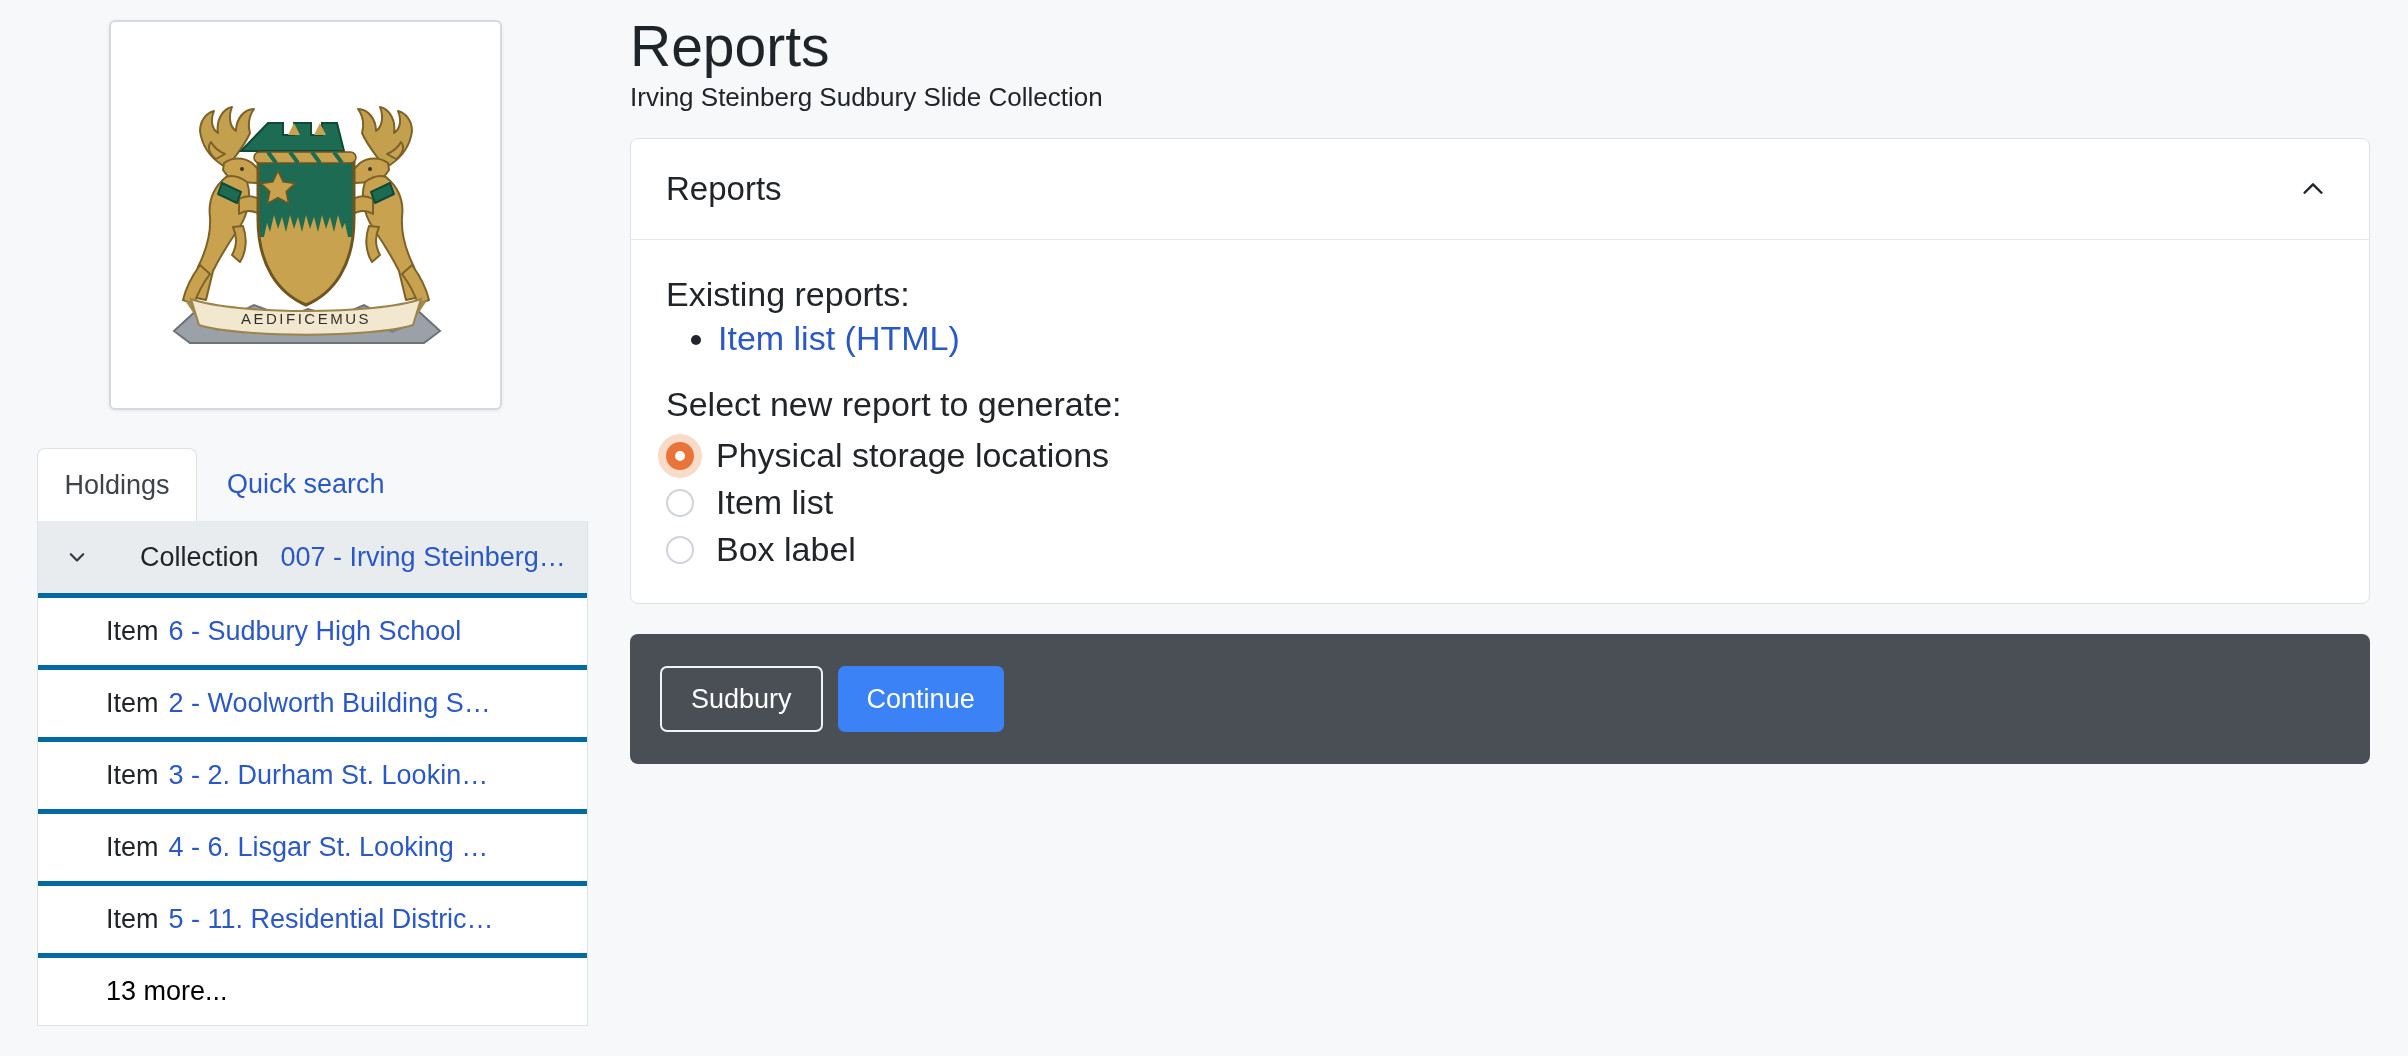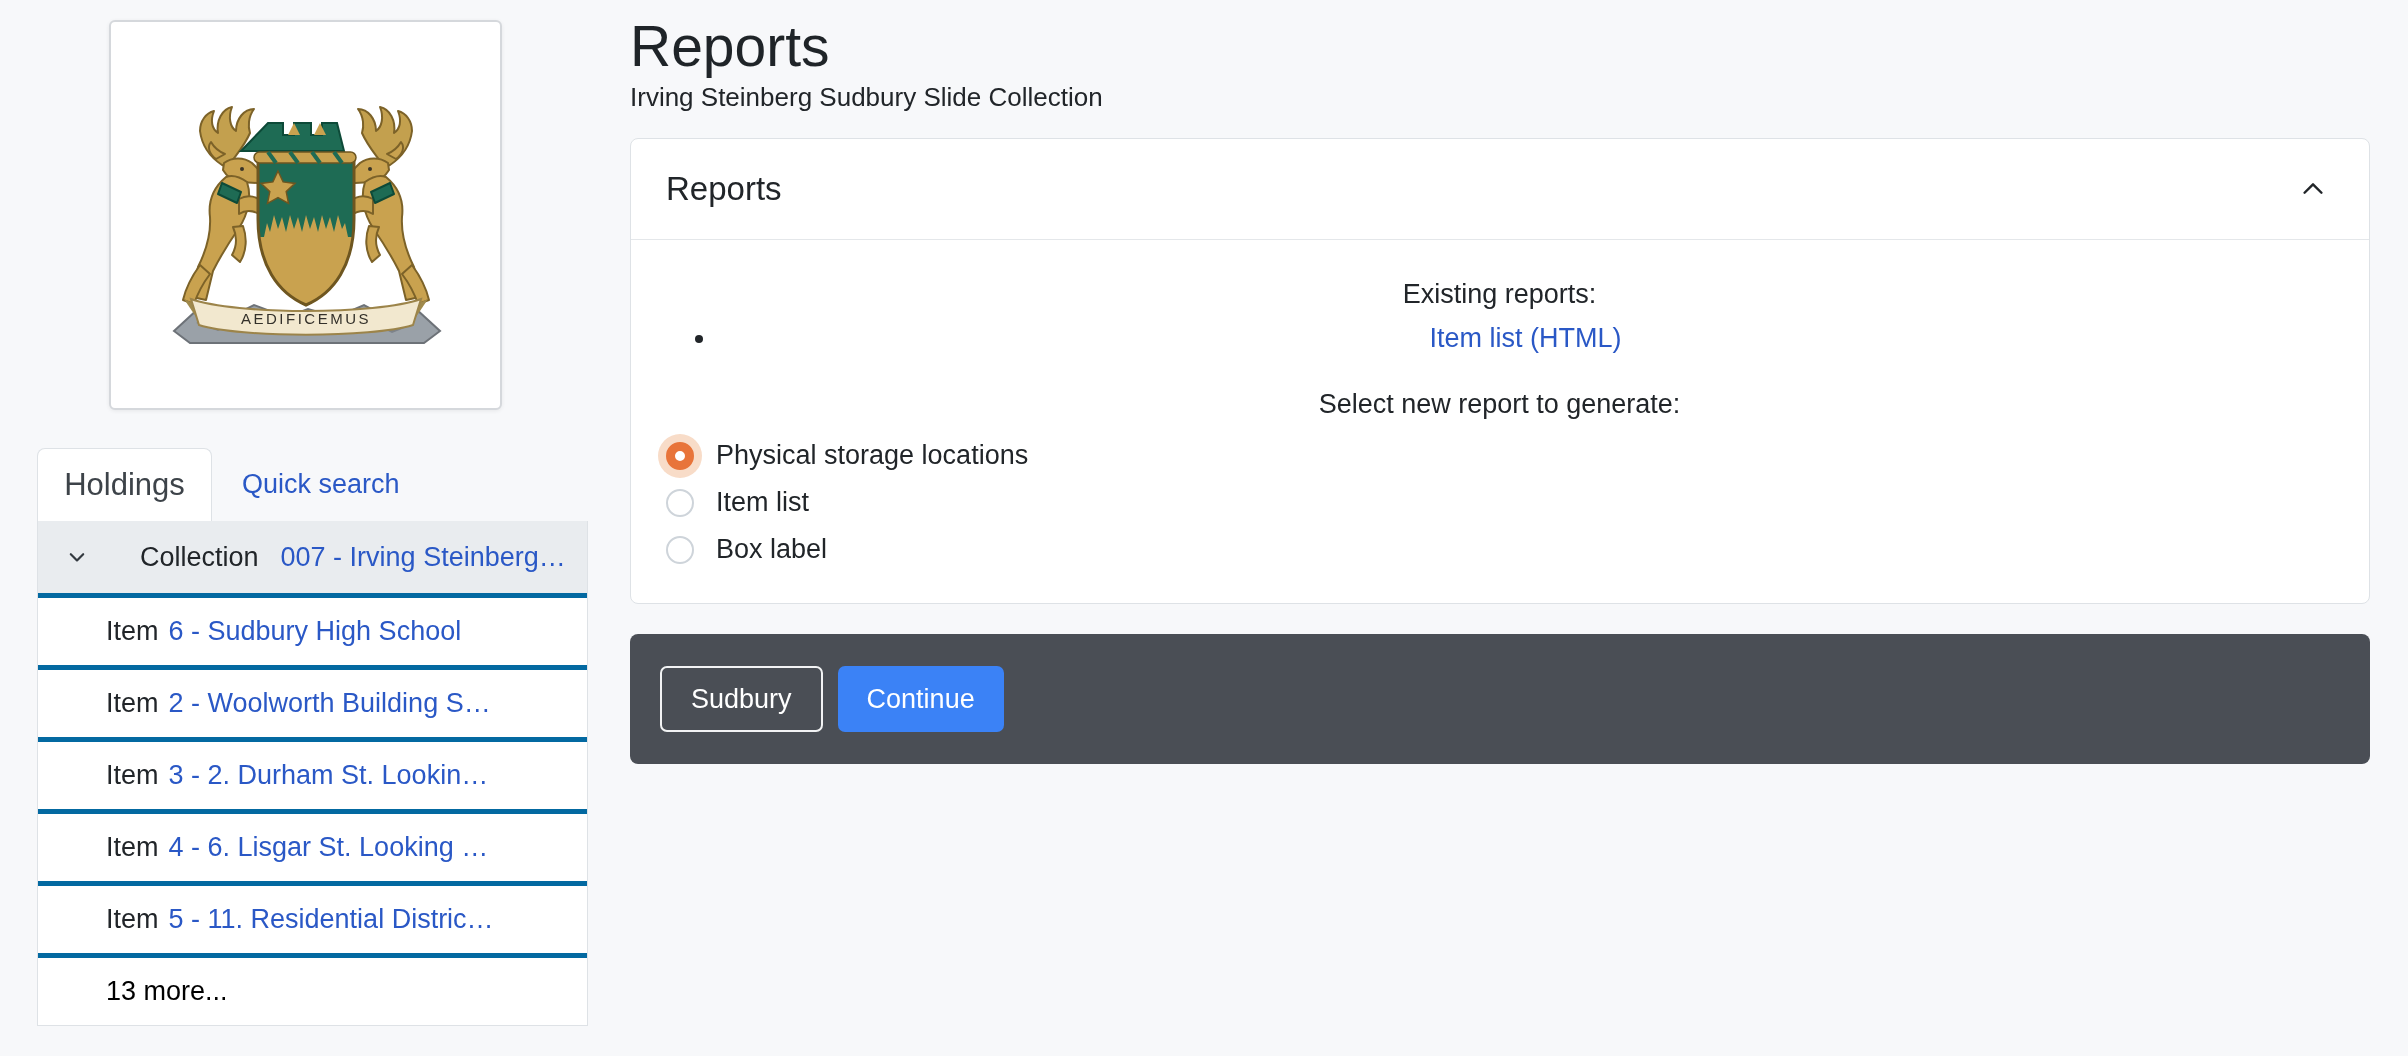--- a/index.html
+++ b/index.html
@@ -26,26 +26,26 @@
   }
   .crest-svg { width: 340px; height: 300px; }
 
   
   .sidebar-tabs {
     position: absolute; left: 37px; top: 448px;
     width: 551px; height: 73px;
     display: flex; align-items: stretch;
   }
   .tab-active {
-    width: 175px;
+    width: 160px;
     background: #fff;
     border: 1px solid #dee2e6; border-bottom: none;
     border-radius: 8px 8px 0 0;
     display: flex; align-items: center; justify-content: center;
-    font-size: 31px; color: #3d4349;
+    font-size: 27px; color: #3d4349;
     cursor: default;
   }
   .tab-link {
     display: flex; align-items: center;
     margin-left: 30px;
     font-size: 27px; color: #2a58c6;
     cursor: pointer;
   }
 
   
@@ -103,21 +103,21 @@
     padding: 0 36px 0 35px;
     border-bottom: 1px solid #e4e7ea;
   }
   .card-title { font-size: 33px; font-weight: 400; }
   .collapse-toggle {
     background: none; border: none; cursor: pointer;
     width: 40px; height: 40px;
     display: flex; align-items: center; justify-content: center;
   }
 
-  .card-body { padding: 34px 36px 30px 35px; font-size: 27px; text-align: center; }
+  .card-body { padding: 34px 36px 30px 35px; font-size: 34px; }
   .existing-label { line-height: 40px; }
   .report-list { margin: 2px 0 0 0; padding-left: 52px; }
   .report-list li { line-height: 44px; color: #212529; }
   .report-list a { color: #2a58c6; cursor: pointer; }
   .select-label { margin-top: 24px; line-height: 40px; margin-bottom: 8px; }
 
   .radio-row { display: flex; align-items: center; height: 47px; cursor: pointer; }
   .radio {
     flex: 0 0 auto;
     width: 28px; height: 28px; border-radius: 50%;

